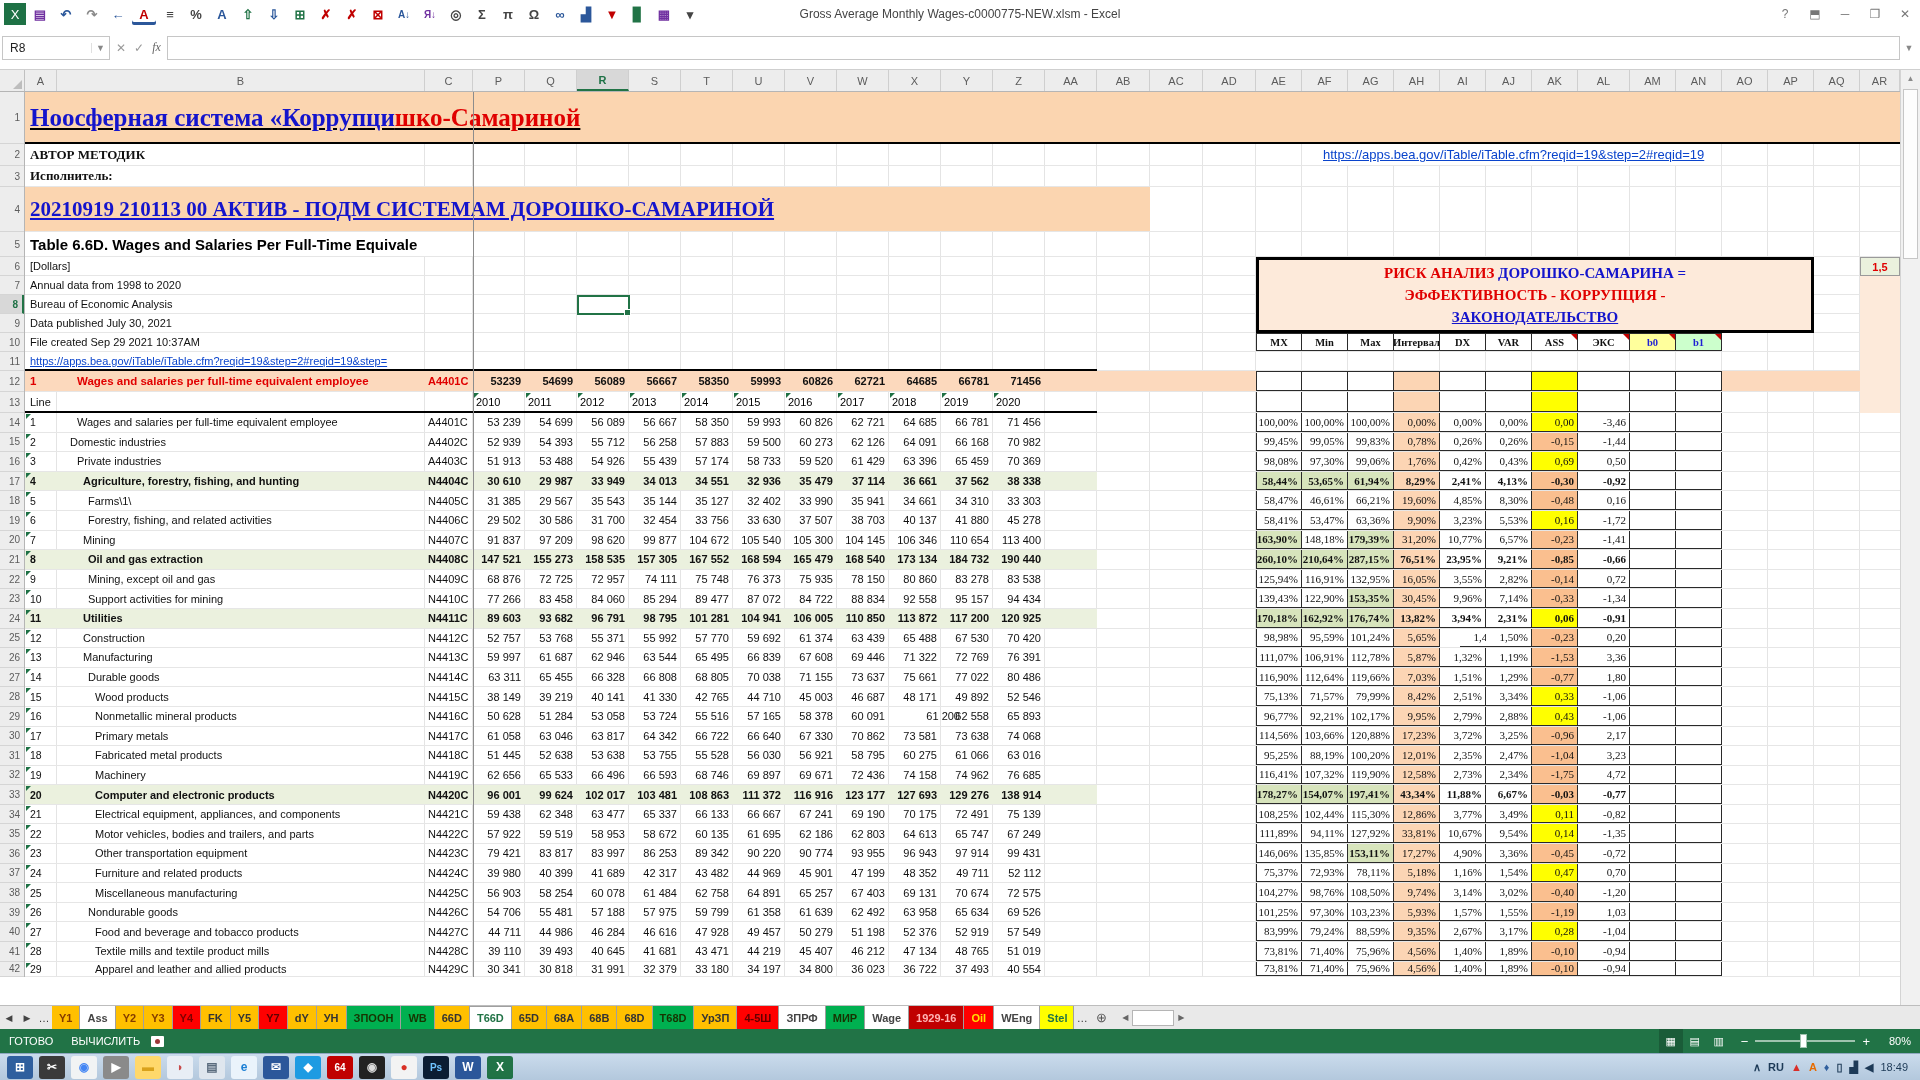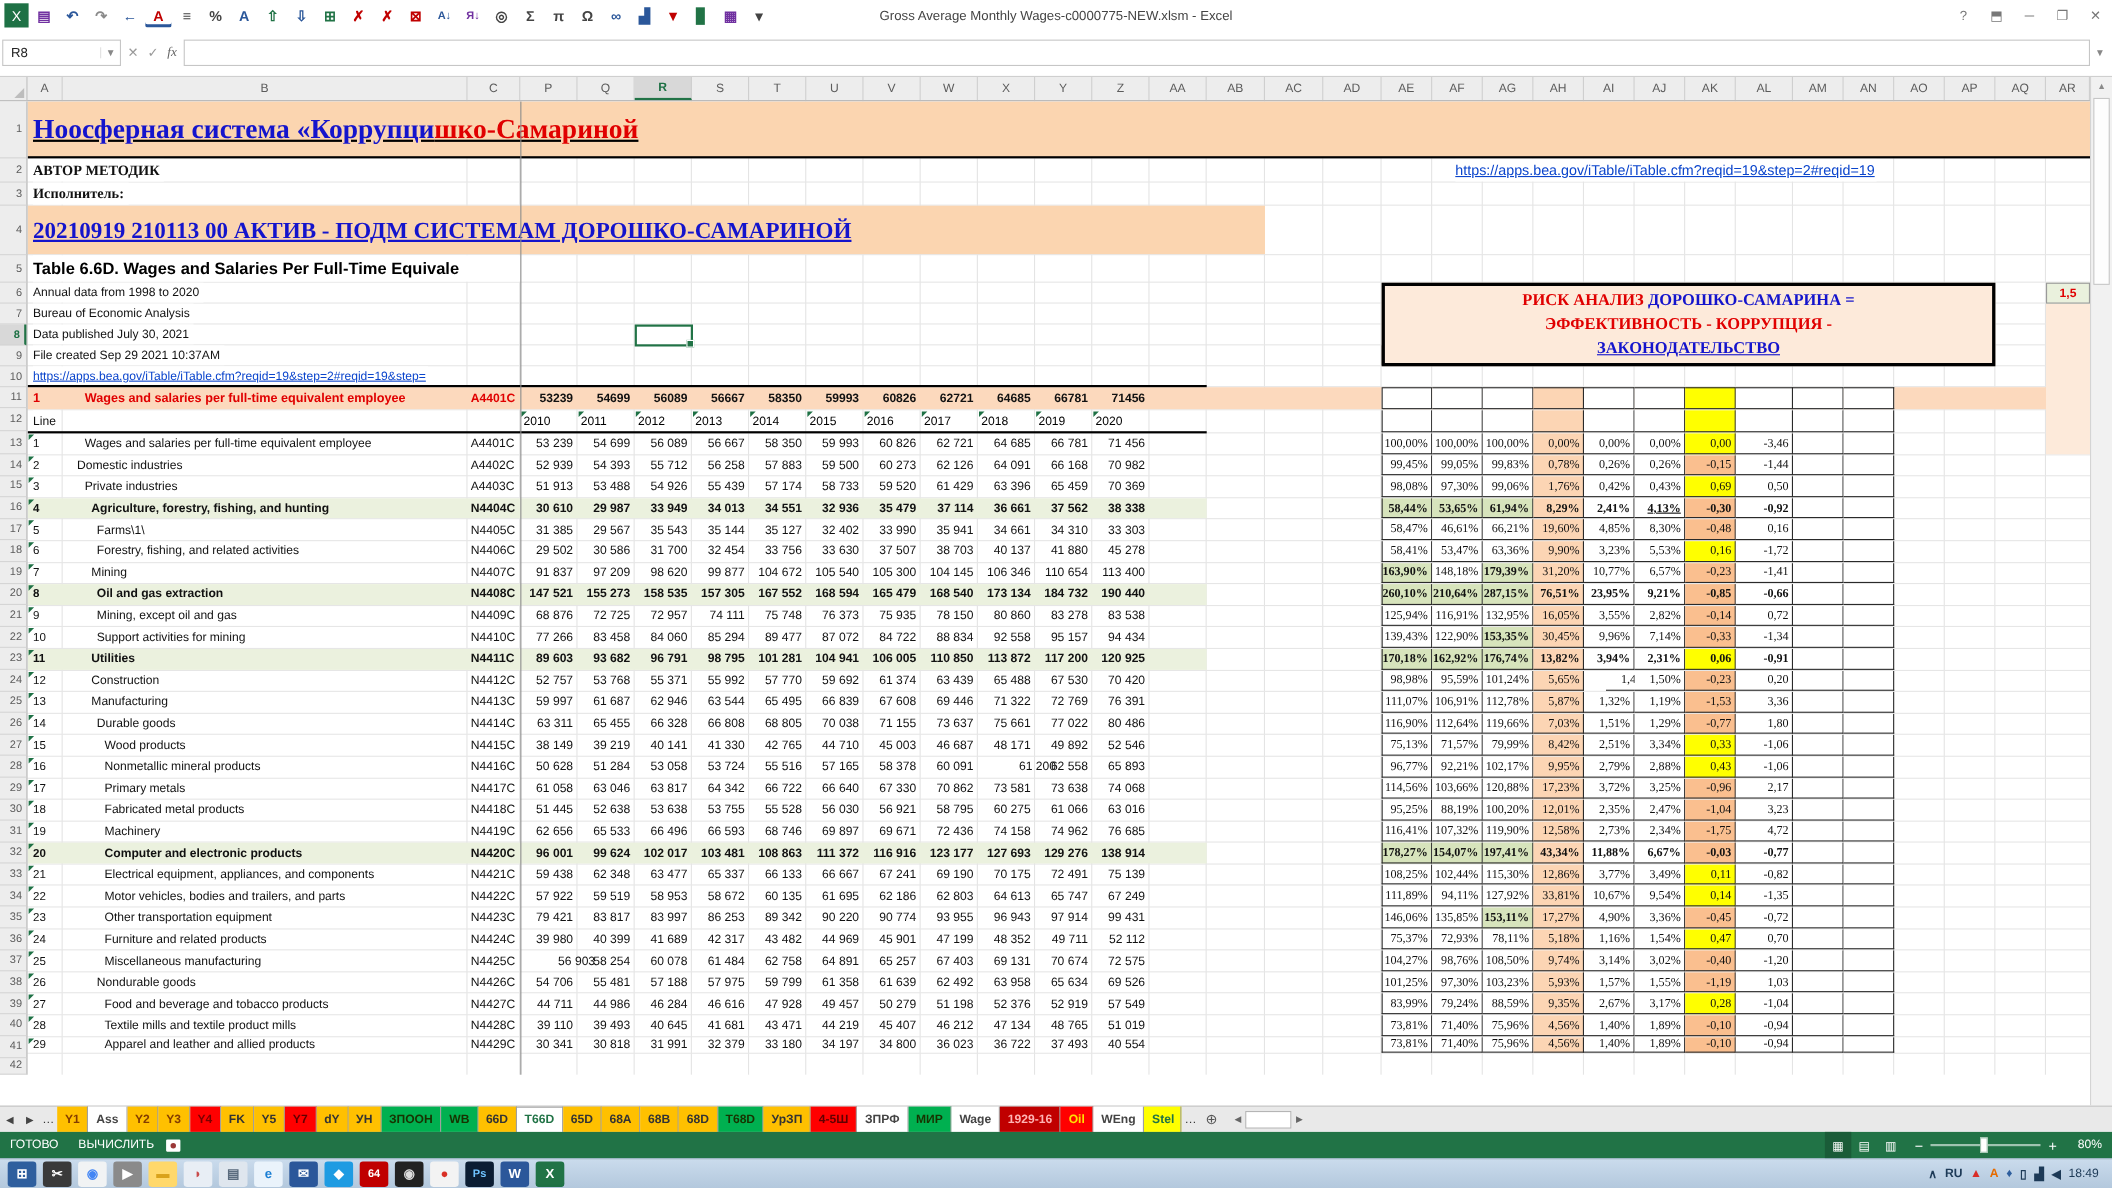--- a/index.html
+++ b/index.html
@@ -286,20 +286,23 @@
             <div class="ctext serif small-b meta" style="left: 30px; font-size: 13px;">Исполнитель:</div>
           </div>
           <div class="srow" style="height: 45px;">
             <div class="band" style="left: 25px; width: 1125px; background: rgb(251, 213, 176);"></div>
             <div class="ctext serif r4text t-blue" style="left: 30px;">20210919 210113 00 АКТИВ - ПОДМ СИСТЕМАМ ДОРОШКО-САМАРИНОЙ</div>
           </div>
           <div class="srow" style="height: 25px;">
             <div class="ctext r5text" style="left: 30px;">Table 6.6D. Wages and Salaries Per Full-Time Equivale</div>
           </div>
           <div class="srow" style="height: 19px;">
+            <div class="ctext meta" style="left: 30px;">[Dollars]</div>
+          </div>
+          <div class="srow" style="height: 19px;">
             <div class="ctext meta" style="left: 30px;">Annual data from 1998 to 2020</div>
           </div>
           <div class="srow" style="height: 19px;">
             <div class="ctext meta" style="left: 30px;">Bureau of Economic Analysis</div>
           </div>
           <div class="srow" style="height: 19px;">
             <div class="ctext meta" style="left: 30px;">Data published July 30, 2021</div>
           </div>
           <div class="srow" style="height: 19px;">
             <div class="ctext meta" style="left: 30px;">File created Sep 29 2021 10:37AM</div>
@@ -462,21 +465,21 @@
             <div class="ctext num bold" style="left: 785px; width: 52px;">35 479</div>
             <div class="ctext num bold" style="left: 837px; width: 52px;">37 114</div>
             <div class="ctext num bold" style="left: 889px; width: 52px;">36 661</div>
             <div class="ctext num bold" style="left: 941px; width: 52px;">37 562</div>
             <div class="ctext num bold" style="left: 993px; width: 52px;">38 338</div>
             <div class="scell first" style="left: 1256px; width: 46px; background: rgb(215, 228, 188); font-weight: bold;">58,44%</div>
             <div class="scell" style="left: 1302px; width: 46px; background: rgb(215, 228, 188); font-weight: bold;">53,65%</div>
             <div class="scell" style="left: 1348px; width: 46px; background: rgb(215, 228, 188); font-weight: bold;">61,94%</div>
             <div class="scell" style="left: 1394px; width: 46px; background: rgb(252, 213, 180); font-weight: bold;">8,29%</div>
             <div class="scell" style="left: 1440px; width: 46px; font-weight: bold;">2,41%</div>
-            <div class="scell" style="left: 1486px; width: 46px; font-weight: bold; text-decoration: underline;">4,13%</div>
+            <div class="scell" style="left: 1486px; width: 46px; font-weight: bold;">4,13%</div>
             <div class="scell" style="left: 1532px; width: 46px; background: rgb(250, 191, 143); font-weight: bold;">-0,30</div>
             <div class="scell" style="left: 1578px; width: 52px; font-weight: bold;">-0,92</div>
             <div class="scell" style="left: 1630px; width: 46px;"></div>
             <div class="scell" style="left: 1676px; width: 46px;"></div>
           </div>
           <div class="srow" style="height: 19.6px;">
             <div class="ctext linecell" style="left: 25px; width: 32px;">5<div class="gtri"></div></div>
             <div class="ctext lbl" style="left: 57px; width: 368px; padding-left: 31px;">Farms\1\</div>
             <div class="ctext code" style="left: 425px; width: 48px;">N4405C</div>
             <div class="ctext num" style="left: 473px; width: 52px;">31 385</div>
@@ -995,21 +998,21 @@
             <div class="scell" style="left: 1486px; width: 46px;">1,54%</div>
             <div class="scell" style="left: 1532px; width: 46px; background: rgb(255, 255, 0);">0,47</div>
             <div class="scell" style="left: 1578px; width: 52px;">0,70</div>
             <div class="scell" style="left: 1630px; width: 46px;"></div>
             <div class="scell" style="left: 1676px; width: 46px;"></div>
           </div>
           <div class="srow" style="height: 19.6px;">
             <div class="ctext linecell" style="left: 25px; width: 32px;">25<div class="gtri"></div></div>
             <div class="ctext lbl" style="left: 57px; width: 368px; padding-left: 38px;">Miscellaneous manufacturing</div>
             <div class="ctext code" style="left: 425px; width: 48px;">N4425C</div>
-            <div class="ctext num" style="left: 473px; width: 72px;">56 903</div>
+            <div class="ctext num" style="left: 473px; width: 52px;">56 903</div>
             <div class="ctext num" style="left: 525px; width: 52px;">58 254</div>
             <div class="ctext num" style="left: 577px; width: 52px;">60 078</div>
             <div class="ctext num" style="left: 629px; width: 52px;">61 484</div>
             <div class="ctext num" style="left: 681px; width: 52px;">62 758</div>
             <div class="ctext num" style="left: 733px; width: 52px;">64 891</div>
             <div class="ctext num" style="left: 785px; width: 52px;">65 257</div>
             <div class="ctext num" style="left: 837px; width: 52px;">67 403</div>
             <div class="ctext num" style="left: 889px; width: 52px;">69 131</div>
             <div class="ctext num" style="left: 941px; width: 52px;">70 674</div>
             <div class="ctext num" style="left: 993px; width: 52px;">72 575</div>

